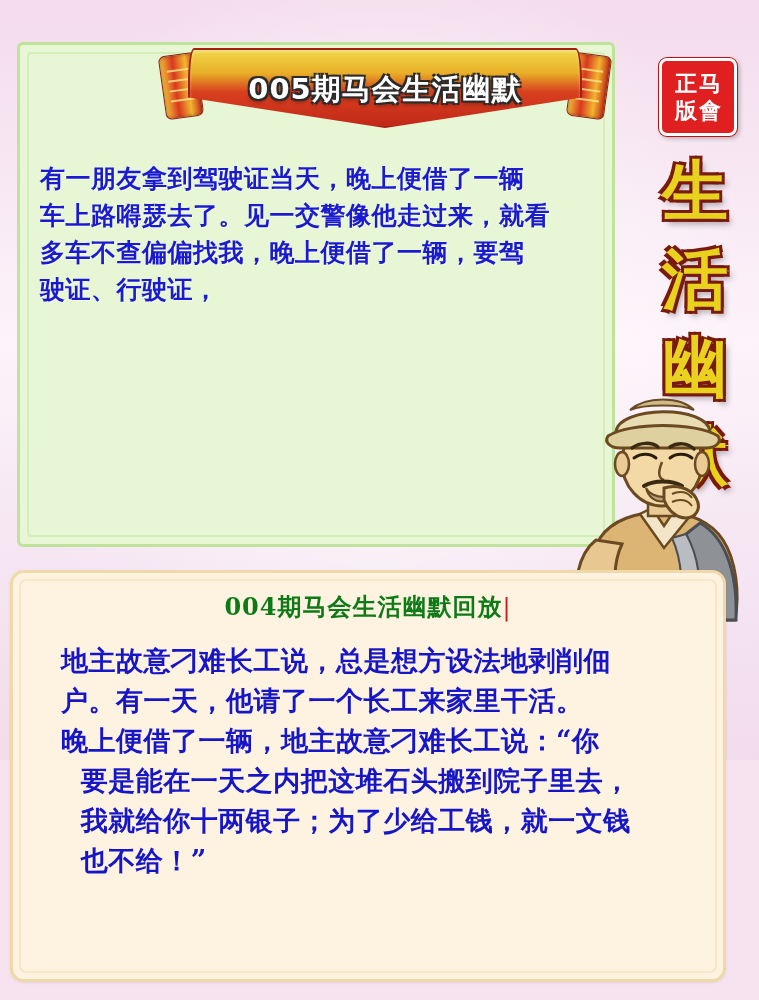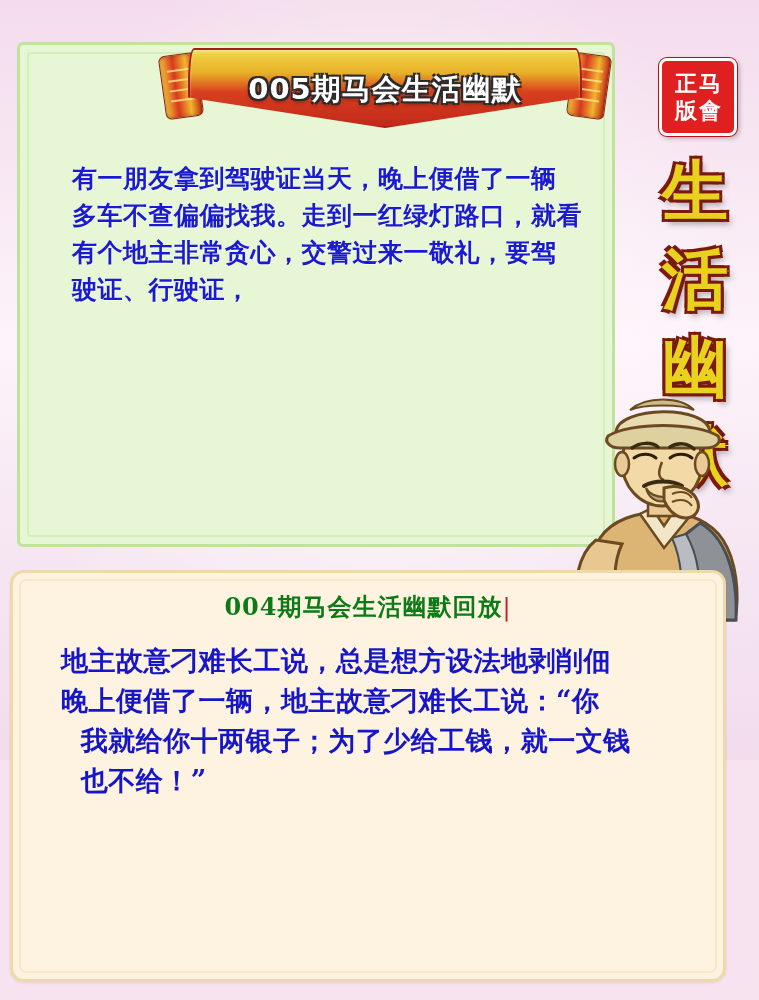--- a/index.html
+++ b/index.html
@@ -112,21 +112,20 @@
     left: 40px;
     top: 160px;
     width: 556px;
     font-family: "DejaVu Serif", serif;
     font-size: 25px;
     line-height: 37px;
     color: #1a1ad0;
     font-weight: bold;
     letter-spacing: 0.5px;
     text-shadow: 1px 1px 0 rgba(255,255,255,0.6);
-    margin-left: 32px;
   }
 
   
   .side-title {
     position: absolute;
     right: 6px;
     top: 148px;
     width: 116px;
     text-align: center;
   }
@@ -260,22 +259,22 @@
       <div class="tick" style="top:24px"></div>
       <div class="tick" style="top:34px"></div>
       <div class="tick" style="top:44px"></div>
     </div>
     <div class="banner-body"></div>
     <div class="banner-text">005期马会生活幽默</div>
   </div>
 
   <div class="top-text">
     <span class="line">有一朋友拿到驾驶证当天，晚上便借了一辆</span>
-    <span class="line">多车不查偏偏找我。走到一红绿灯路口，就看</span>
-    <span class="line">有个地主非常贪心，交警过来一敬礼，要驾</span>
+    <span class="line">车上路嘚瑟去了。见一交警像他走过来，就看</span>
+    <span class="line">多车不查偏偏找我，晚上便借了一辆，要驾</span>
     <span class="line">驶证、行驶证，</span>
   </div>
 
   <div class="seal">
     <div class="seal-grid">
       <div class="seal-col">
         <span>马</span>
         <span>會</span>
       </div>
       <div class="seal-col">
@@ -335,19 +334,21 @@
     </svg>
   </div>
 
   <div class="panel-bottom">
     <div class="panel-bottom-inner"></div>
     <div class="bottom-title">
       <span>004期马会生活幽默回放</span><span class="caret">|</span>
     </div>
     <div class="bottom-text">
       <span class="line">地主故意刁难长工说，总是想方设法地剥削佃</span>
+      <span class="line">户。有一天，他请了一个长工来家里干活。</span>
       <span class="line">晚上便借了一辆，地主故意刁难长工说：“你</span>
+      <span class="line">  要是能在一天之内把这堆石头搬到院子里去，</span>
       <span class="line">  我就给你十两银子；为了少给工钱，就一文钱</span>
       <span class="line">  也不给！”</span>
     </div>
   </div>
 
 </div>
 
 </body></html>

